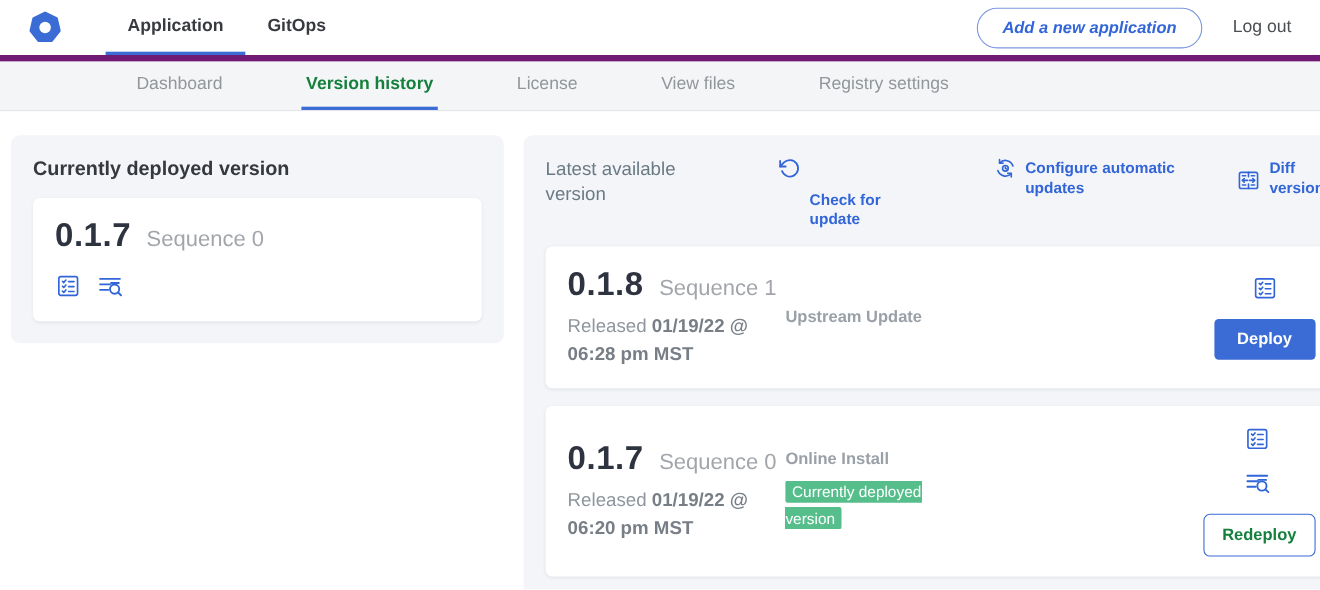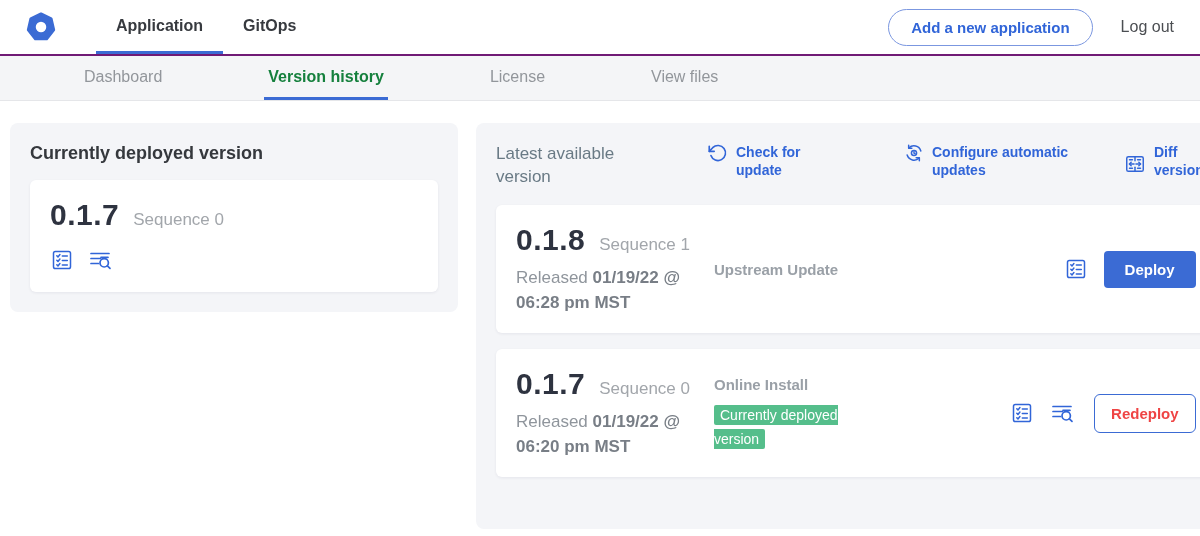--- a/index.html
+++ b/index.html
@@ -5,100 +5,100 @@
   * { box-sizing: border-box; }
   html, body { margin: 0; padding: 0; background: #fff; }
   body {
     width: 1200px; height: 536px; overflow: hidden;
     font-family: "Liberation Sans", sans-serif; color: #333;
   }
 
   
   .topnav {
     height: 56px; display: flex; align-items: stretch;
-    padding: 0 26px; background: #fff; border-bottom: 2px solid #701a75;
+    padding: 0 26px; background: #fff; border-bottom: 6px solid #701a75;
   }
   .logo { align-self: center; margin-right: 40px; display: flex; }
   .top-tabs { display: flex; }
   .top-tab {
     display: flex; align-items: center; padding: 0 20px;
     font-size: 16px; font-weight: 600; color: #373a3f;
     border-bottom: 3px solid transparent; cursor: pointer;
   }
   .top-tab.active { border-bottom-color: #3b6bd4; }
   .topnav-right { margin-left: auto; display: flex; align-items: center; gap: 28px; }
   .pill-btn {
     background: #fff; border: 1px solid #7b97e0; color: #3165d8;
     font-family: inherit; font-weight: 700; font-size: 15px;
-    padding: 9px 22px; border-radius: 20px; cursor: pointer;
+    padding: 9px 22px; border-radius: 20px; cursor: pointer; font-style: italic;
   }
   .logout { font-size: 16px; color: #4b4e52; cursor: pointer; }
 
   
   .subnav {
     height: 45px; background: #f4f5f7; border-bottom: 1px solid #e5e6e9;
-    display: flex; align-items: stretch; padding-left: 80px; gap: 98px;
+    display: flex; align-items: stretch; padding-left: 120px; gap: 68px;
   }
   .subnav-item {
     display: flex; align-items: center; font-size: 16px; color: #92969b;
     border-bottom: 3px solid transparent; cursor: pointer; padding: 0 4px;
   }
   .subnav-item.active { color: #15803d; font-weight: 600; border-bottom-color: #3b6bd4; }
 
   
   .content { display: flex; align-items: flex-start; gap: 18px; padding: 22px 10px; }
   .panel { background: #f4f5f8; border-radius: 8px; padding: 20px; }
   .left-panel { width: 448px; flex: none; }
   .left-panel h2 { margin: 0 0 16px; font-size: 18px; font-weight: 700; color: #35383d; }
   .right-panel { flex: 1; min-height: 406px; }
 
   .card { background: #fff; border-radius: 6px; box-shadow: 0 1px 3px rgba(50,50,93,.08); }
   .deployed-card { padding: 18px 20px 20px; }
 
   .version-row { display: flex; align-items: baseline; gap: 14px; }
   .version { font-size: 30px; font-weight: 700; color: #2e3340; letter-spacing: .5px; }
-  .sequence { font-size: 17px; color: #a2a6ab; }
+  .sequence { font-size: 20px; color: #a2a6ab; }
   .deployed-date { margin: 12px 0 0; font-size: 14px; color: #c6c9cd; }
   .icon-row { margin-top: 16px; display: flex; gap: 14px; }
   .icon-btn { display: inline-flex; cursor: pointer; }
 
   
   .panel-header { display: flex; align-items: flex-start; gap: 32px; }
   .panel-title {
     margin: 0; font-size: 17px; font-weight: 500; color: #697a85;
     width: 130px; line-height: 1.35; flex: none;
   }
   .action {
     display: flex; align-items: flex-start; gap: 8px;
     color: #3165d8; font-size: 14px; font-weight: 600; line-height: 1.3; cursor: pointer;
   }
   .action.first { margin-left: 50px; }
   .action.second { margin-left: 52px; }
   .action.diff { margin-left: auto; align-items: flex-end; }
-  .action-label.w80 { width: 84px; }
+  .action-label.w80 { width: 84px; margin-top: 29px; }
   .action-label.w155 { width: 160px; }
 
   
   .version-card { margin-top: 16px; padding: 18px 16px 18px 20px; display: flex; align-items: center; }
   .vinfo { width: 198px; flex: none; }
   .released { margin: 9px 0 0; font-size: 17px; color: #8f959c; width: 192px; line-height: 1.45; }
   .released b { color: #787e86; }
   .files-row { margin-top: 10px; display: flex; gap: 10px; font-size: 14px; color: #8f959c; }
   .view-diff { color: #3165d8; font-weight: 700; cursor: pointer; text-decoration: none; }
   .vmiddle { flex: 1; padding-right: 10px; }
   .vsource { font-size: 15px; font-weight: 600; color: #9aa0a7; }
   .badge-wrap { margin-top: 10px; width: 162px; line-height: 1.5; }
   .badge { display: inline; background: #55be8b; color: #fff; font-size: 14px; padding: 2px 6px; border-radius: 2px; }
-  .vactions { display: flex; align-items: center; gap: 16px; margin-left: auto; }
+  .vactions { display: flex; align-items: center; gap: 16px; margin-left: auto; flex-direction: column; }
   .btn {
     font-family: inherit; font-size: 15px; font-weight: 700;
     border-radius: 4px; padding: 10px 21px; cursor: pointer;
   }
   .btn.solid { background: #3b6bd4; color: #fff; border: none; }
-  .btn.outline { background: #fff; color: #ef4444; border: 1px solid #3b6bd4; border-radius: 6px; padding: 10px 16px; margin-left: 4px; }
+  .btn.outline { background: #fff; color: #15803d; border: 1px solid #3b6bd4; border-radius: 6px; padding: 10px 16px; margin-left: 4px; }
 
   .other-title { margin: 30px 0 14px; font-size: 16px; font-weight: 400; color: #9ba1a8; }
 </style>
 </head>
 <body>
 
 <header class="topnav">
   <span class="logo">
     <svg width="30" height="30" viewBox="0 0 32 32">
       <polygon points="16,2 26.9,7.3 29.6,19.1 22.1,28.6 9.9,28.6 2.4,19.1 5.1,7.3" fill="#3b6bd4" stroke="#3b6bd4" stroke-width="3" stroke-linejoin="round"></polygon>
@@ -117,20 +117,21 @@
     <button class="pill-btn">Add a new application</button>
     <span class="logout">Log out</span>
   </div>
 </header>
 
 <nav class="subnav">
   <div class="subnav-item">Dashboard</div>
   <div class="subnav-item active">Version history</div>
   <div class="subnav-item">License</div>
   <div class="subnav-item">View files</div>
+  <div class="subnav-item">Registry settings</div>
 </nav>
 
 <main class="content">
 
   <section class="panel left-panel">
     <h2>Currently deployed version</h2>
     <div class="card deployed-card">
       <div class="version-row">
         <span class="version">0.1.7</span>
         <span class="sequence">Sequence 0</span>

